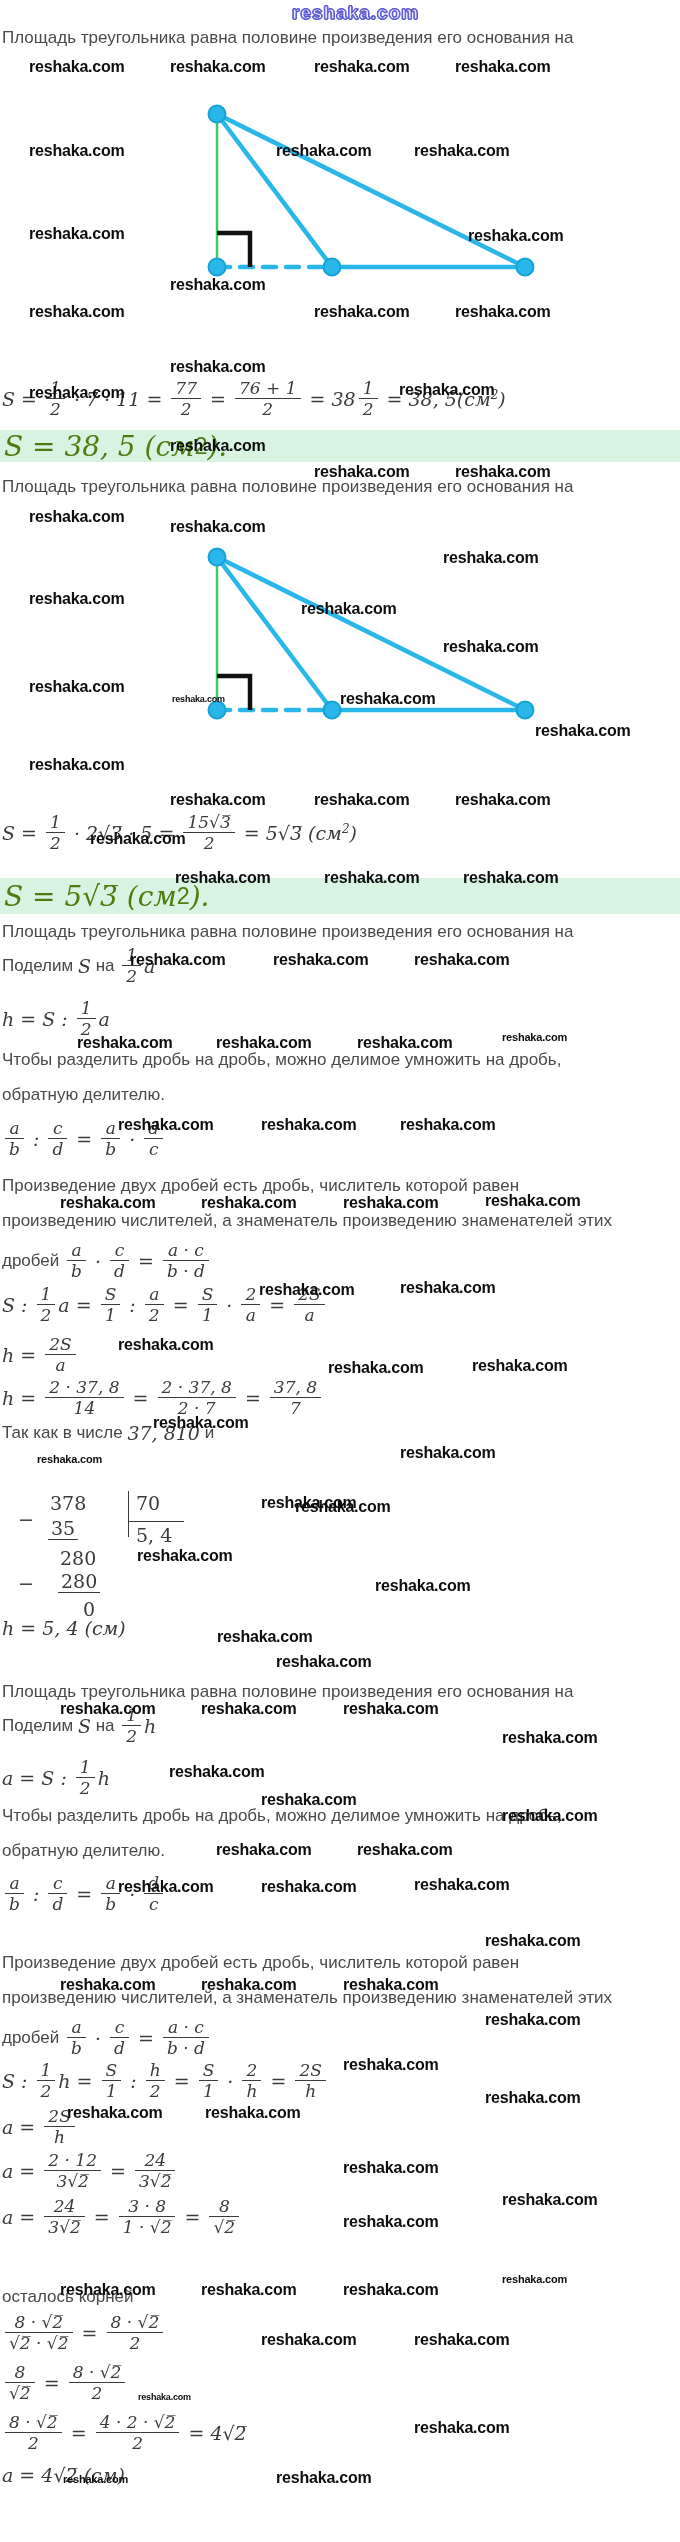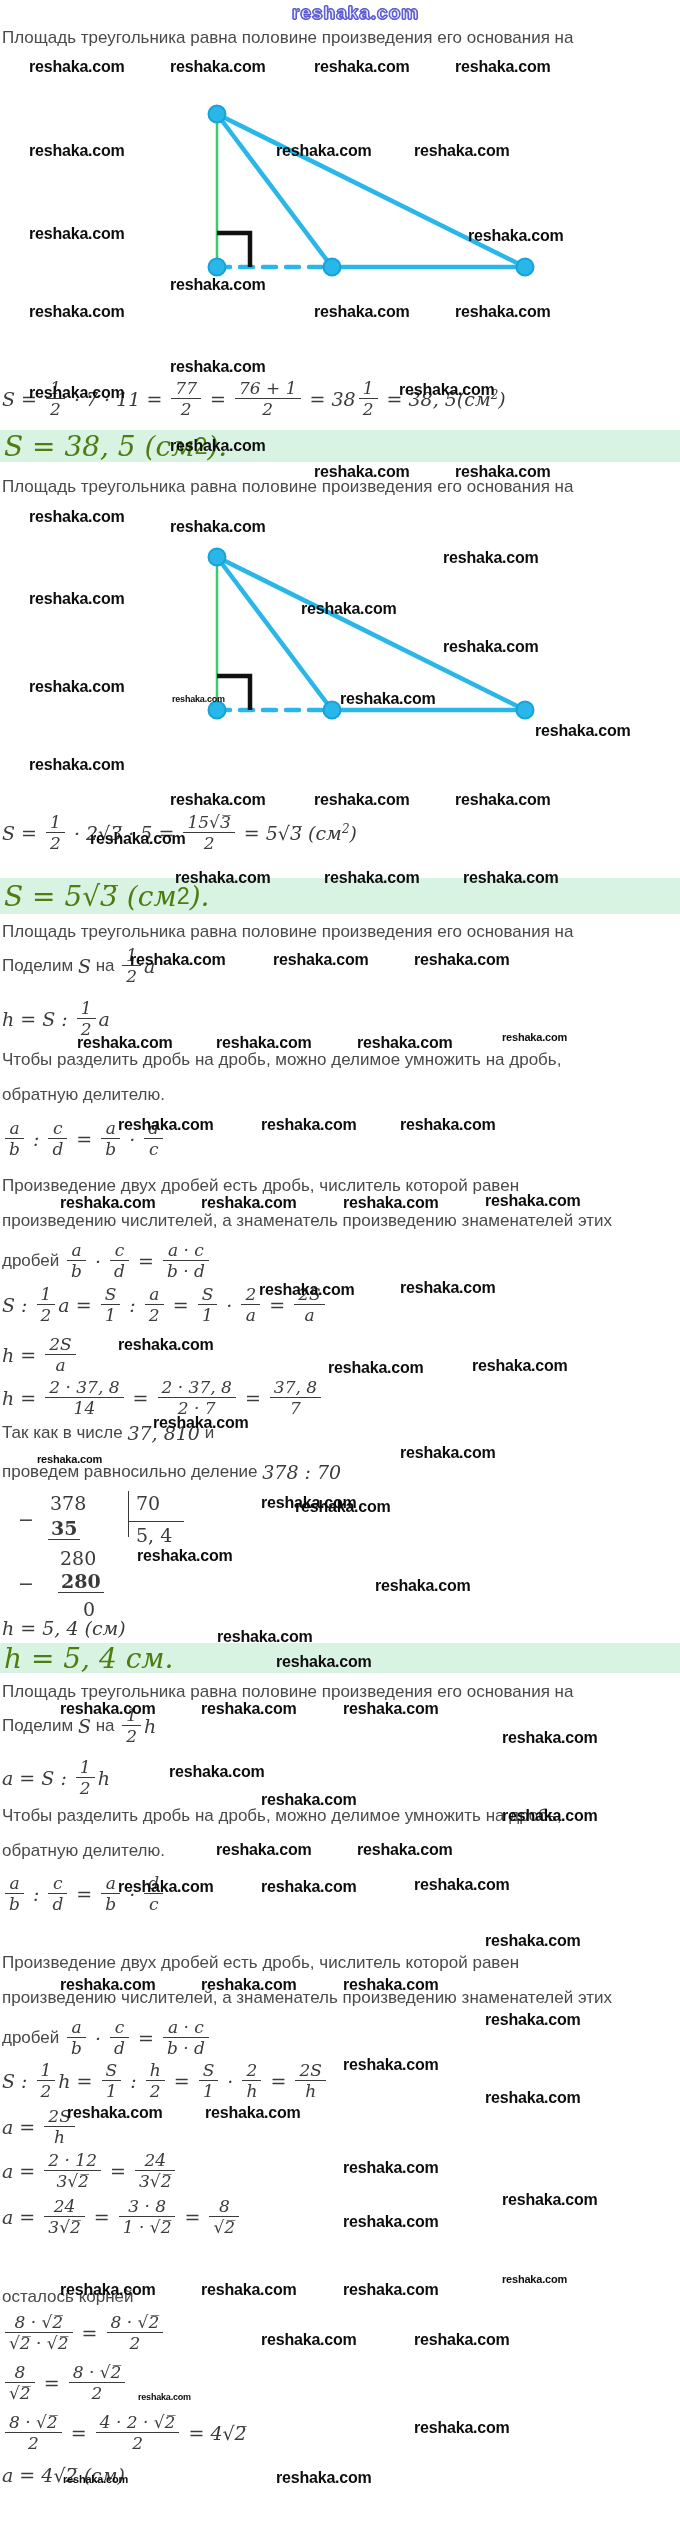--- a/index.html
+++ b/index.html
@@ -23,21 +23,21 @@
   .gbar{position:absolute;left:0;width:680px;background:var(--highlight);display:flex;
         align-items:center;padding-left:4px;box-sizing:border-box;font-size:28px;color:#4d7c0f;z-index:0;}
   .wm{position:absolute;color:#0d0d0d;font-weight:600;letter-spacing:-0.2px;z-index:5;
       font-family:"Liberation Sans",sans-serif;white-space:nowrap;}
   .wm.n{font-size:16px;}
   .wm.s{font-size:11px;}
   .wm.t{font-size:9px;}
   .fig{position:absolute;width:397px;height:186px;z-index:1;}
   .dv{position:absolute;left:15px;top:1490px;width:220px;height:130px;z-index:1;}
   .dv span{position:absolute;font-family:"DejaVu Serif",serif;font-size:19px;color:#3a3a3a;}
-  .dv .u{border-bottom:1.5px solid #3a3a3a;padding:0 3px;font-weight:bold;}
+  .dv .u{border-bottom:1.5px solid #3a3a3a;padding:0 3px;}
   .dv .vbar{border-left:1.5px solid #3a3a3a;height:46px;left:113px;top:1px;width:0;}
   .dv .hbar{border-top:1.5px solid #3a3a3a;width:56px;left:113px;top:31px;height:0;}
 </style>
 </head>
 <body>
 
 <div id="stage">
 
   <div class="logo">reshaka.com</div>
 
@@ -95,40 +95,36 @@
   <div class="txt" style="top:1050px">Чтобы разделить дробь на дробь, можно делимое умножить на дробь,</div>
   <div class="txt" style="top:1085px">обратную делителю.</div>
   <div class="formula" style="top:1118px"><span class="frac"><span class="fn">a</span><span class="fd">b</span></span><span class="mt"> : </span><span class="frac"><span class="fn">c</span><span class="fd">d</span></span><span class="mt"> = </span><span class="frac"><span class="fn">a</span><span class="fd">b</span></span><span class="mt"> · </span><span class="frac"><span class="fn">d</span><span class="fd">c</span></span></div>
   <div class="txt" style="top:1176px">Произведение двух дробей есть дробь, числитель которой равен</div>
   <div class="txt" style="top:1211px">произведению числителей, а знаменатель произведению знаменателей этих</div>
   <div class="formula" style="top:1240px"><span class="st">дробей </span><span class="frac"><span class="fn">a</span><span class="fd">b</span></span><span class="mt"> · </span><span class="frac"><span class="fn">c</span><span class="fd">d</span></span><span class="mt"> = </span><span class="frac"><span class="fn">a · c</span><span class="fd">b · d</span></span></div>
   <div class="formula" style="top:1284px"><span class="mt">S : </span><span class="frac"><span class="fn">1</span><span class="fd">2</span></span><span class="mt">a = </span><span class="frac"><span class="fn">S</span><span class="fd">1</span></span><span class="mt"> : </span><span class="frac"><span class="fn">a</span><span class="fd">2</span></span><span class="mt"> = </span><span class="frac"><span class="fn">S</span><span class="fd">1</span></span><span class="mt"> · </span><span class="frac"><span class="fn">2</span><span class="fd">a</span></span><span class="mt"> = </span><span class="frac"><span class="fn">2S</span><span class="fd">a</span></span></div>
   <div class="formula" style="top:1334px"><span class="mt">h = </span><span class="frac"><span class="fn">2S</span><span class="fd">a</span></span></div>
   <div class="formula" style="top:1377px"><span class="mt">h = </span><span class="frac"><span class="fn">2 · 37, 8</span><span class="fd">14</span></span><span class="mt"> = </span><span class="frac"><span class="fn">2 · 37, 8</span><span class="fd">2 · 7</span></span><span class="mt"> = </span><span class="frac"><span class="fn">37, 8</span><span class="fd">7</span></span></div>
   <div class="formula" style="top:1422px"><span class="st">Так как в числе </span><span class="mt">37, 8</span><span class="mt">10</span><span class="st"> и</span></div>
-  <div class="formula" style="top:1461px"><span class="st">проведем равносильно деление </span><span class="mt">378 : 70</span></div>
 
   <div class="dv">
     <span style="left:3px;top:18px">−</span>
     <span style="left:35px;top:2px">378</span>
     <span class="vbar"></span>
     <span style="left:121px;top:2px">70</span>
     <span class="hbar"></span>
     <span style="left:121px;top:34px">5, 4</span>
     <span class="u" style="left:33px;top:27px">35</span>
     <span style="left:45px;top:57px">280</span>
     <span style="left:3px;top:82px">−</span>
     <span class="u" style="left:43px;top:80px">280</span>
     <span style="left:68px;top:108px">0</span>
   </div>
 
   <div class="formula" style="top:1617px"><span class="mt">h = 5, 4 (см)</span></div>
-  <div class="gbar" style="top:1643px;height:30px">
-      <span class="mt">h = 5, 4 см.</span>
-    </div>
 
   <div class="txt" style="top:1682px">Площадь треугольника равна половине произведения его основания на</div>
   <div class="formula" style="top:1705px"><span class="st">Поделим </span><span class="mt">S</span><span class="st"> на </span><span class="frac"><span class="fn">1</span><span class="fd">2</span></span><span class="mt">h</span></div>
   <div class="formula" style="top:1757px"><span class="mt">a = S : </span><span class="frac"><span class="fn">1</span><span class="fd">2</span></span><span class="mt">h</span></div>
   <div class="txt" style="top:1806px">Чтобы разделить дробь на дробь, можно делимое умножить на дробь,</div>
   <div class="txt" style="top:1841px">обратную делителю.</div>
   <div class="formula" style="top:1873px"><span class="frac"><span class="fn">a</span><span class="fd">b</span></span><span class="mt"> : </span><span class="frac"><span class="fn">c</span><span class="fd">d</span></span><span class="mt"> = </span><span class="frac"><span class="fn">a</span><span class="fd">b</span></span><span class="mt"> · </span><span class="frac"><span class="fn">d</span><span class="fd">c</span></span></div>
   <div class="txt" style="top:1953px">Произведение двух дробей есть дробь, числитель которой равен</div>
   <div class="txt" style="top:1988px">произведению числителей, а знаменатель произведению знаменателей этих</div>
   <div class="formula" style="top:2017px"><span class="st">дробей </span><span class="frac"><span class="fn">a</span><span class="fd">b</span></span><span class="mt"> · </span><span class="frac"><span class="fn">c</span><span class="fd">d</span></span><span class="mt"> = </span><span class="frac"><span class="fn">a · c</span><span class="fd">b · d</span></span></div>

